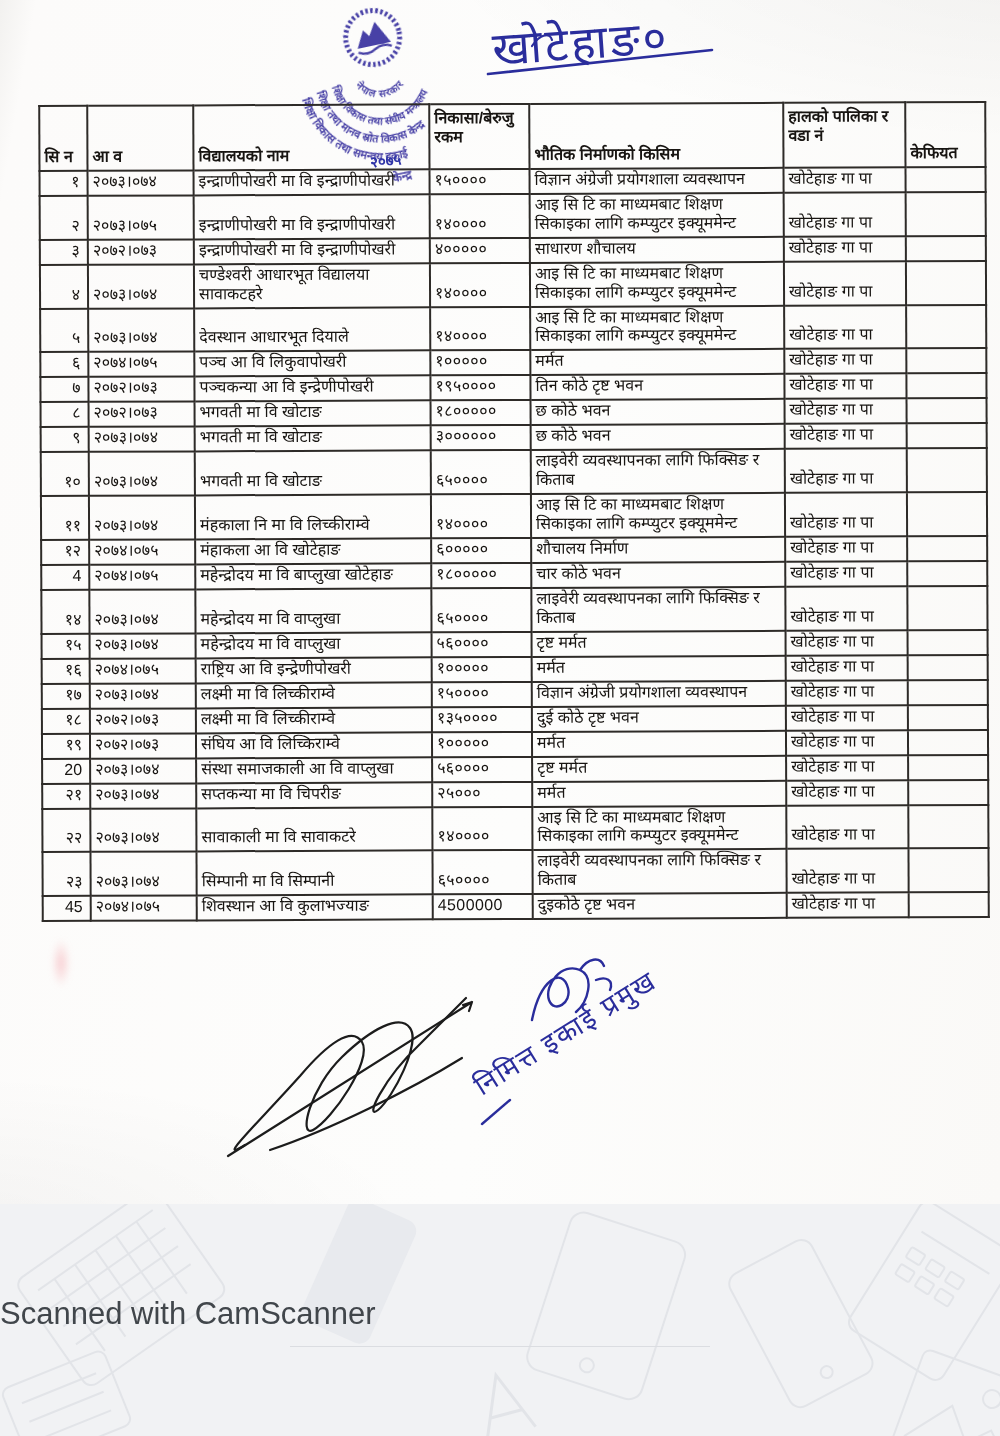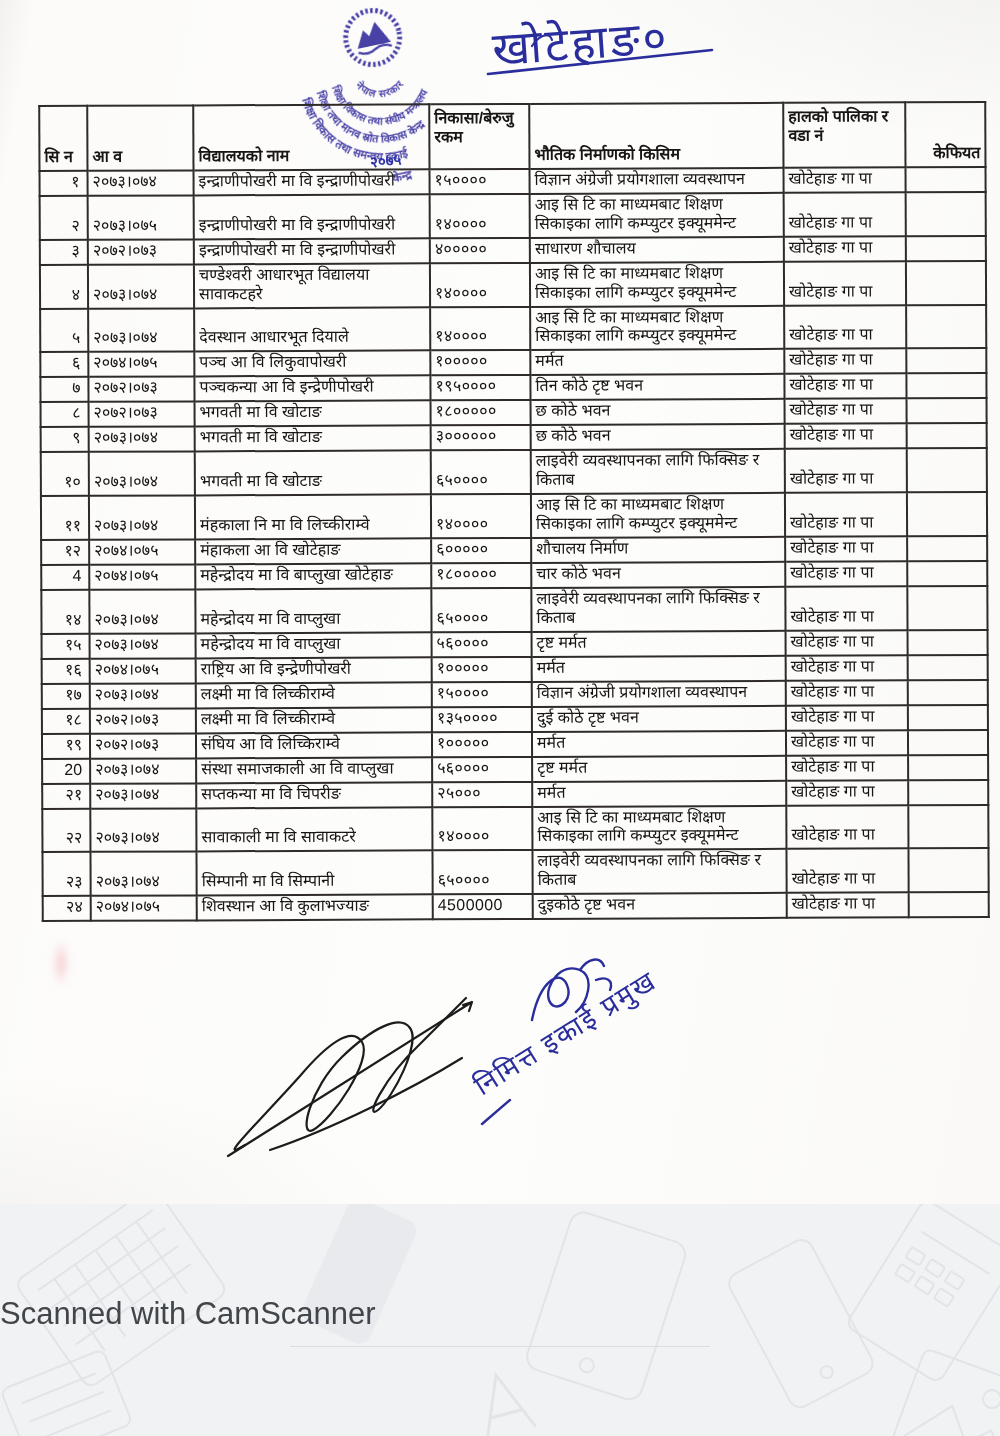--- a/index.html
+++ b/index.html
@@ -28,21 +28,21 @@
   }
   table{border-collapse:collapse;width:100%;table-layout:fixed;}
   th,td{
     border:2px solid #2e2b28;
     padding:1px 4px 3px 4px;
     font-size:16px;line-height:1.18;color:#181512;
     vertical-align:bottom;word-wrap:break-word;overflow:hidden;
   }
   thead th{font-weight:700;height:56px;text-align:left;}
   th.h3,th.h5{vertical-align:top;padding-top:4px;}
-  th.h6{text-align:right;}
+  th.h6{text-align:left;}
   td.c0{text-align:right;padding-right:7px;}
   td.c3{letter-spacing:0.4px;}
   tbody tr{height:25px;}
   
   .stamp{position:absolute;left:292px;top:0px;opacity:0.92;}
   
   .hand-title{
     position:absolute;left:492px;top:10px;
     font-size:46px;color:#2a2d9c;font-weight:400;
     transform:rotate(-4deg);letter-spacing:3px;white-space:nowrap;
@@ -339,21 +339,21 @@
           <tr>
             <td class="c0">२३</td>
             <td class="c1">२०७३।०७४</td>
             <td class="c2">सिम्पानी मा वि सिम्पानी</td>
             <td class="c3">६५००००</td>
             <td class="c4">लाइवेरी व्यवस्थापनका लागि फिक्सिङ र किताब</td>
             <td class="c5">खोटेहाङ गा पा</td>
             <td class="c6"></td>
           </tr>
           <tr>
-            <td class="c0">२४</td>
+            <td class="c0">45</td>
             <td class="c1">२०७४।०७५</td>
             <td class="c2">शिवस्थान आ वि कुलाभज्याङ</td>
             <td class="c3">4500000</td>
             <td class="c4">दुइकोठे टृष्ट भवन</td>
             <td class="c5">खोटेहाङ गा पा</td>
             <td class="c6"></td>
           </tr>
         </tbody>
     </table>
   </div>

